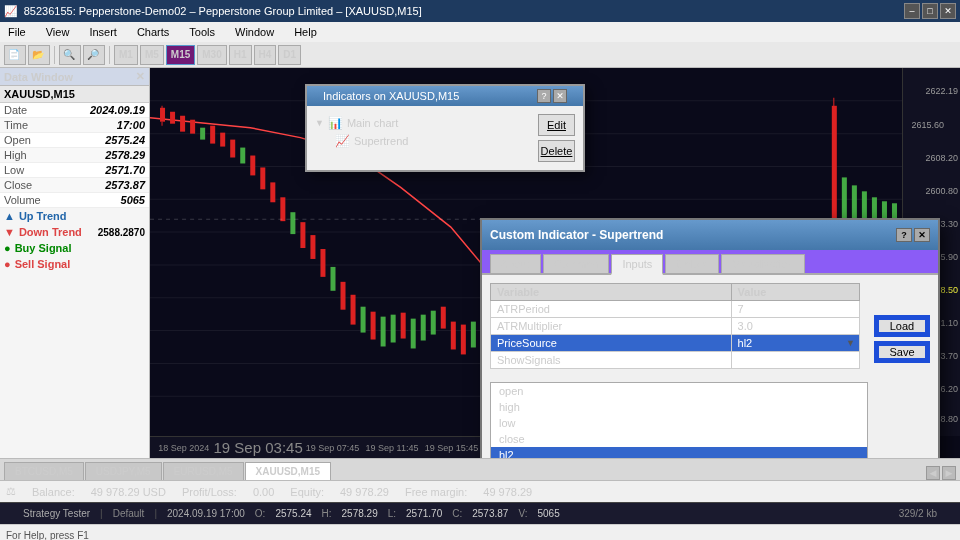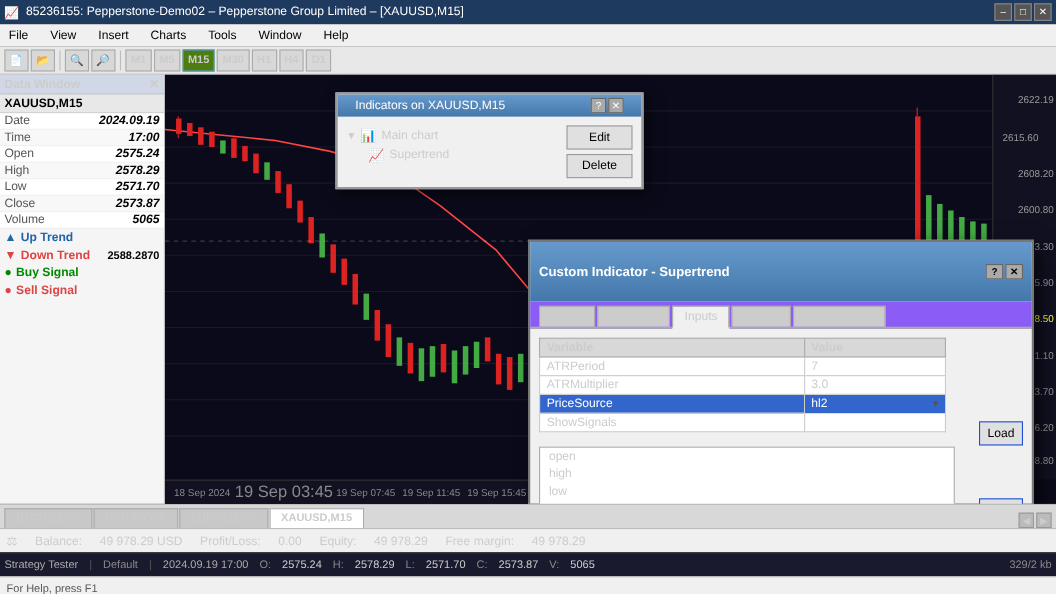--- a/index.html
+++ b/index.html
@@ -63,21 +63,21 @@
     .toolbar-tf {
       padding: 1px 4px;
       font-size: 10px;
       font-weight: bold;
       background: #d8d8d8;
       border: 1px solid #aaa;
       cursor: pointer;
       height: 20px;
       display: flex; align-items: center;
     }
-    .toolbar-tf.active { background: #4d7c0f; border-color: #5599cc; }
+    .toolbar-tf.active { background: #701a75; border-color: #5599cc; }
 
     
     .main-layout {
       display: flex;
       height: calc(540px - 22px - 20px - 26px - 22px - 22px);
     }
 
     
     .left-panel {
       width: 150px;
@@ -211,43 +211,43 @@
       margin-left: 20px;
       display: flex; align-items: center; gap: 4px;
       padding: 2px 0;
     }
     .dialog-actions {
       display: flex;
       flex-direction: column;
       gap: 4px;
     }
     .dialog-action-btn {
-      width: 60px;
+      width: 37px;
       height: 22px;
       background: #e0e0e0;
       border: 1px solid #999;
       font-size: 11px;
       cursor: pointer;
-      display: flex; align-items: center; justify-content: center;
+      display: flex; align-items: center; justify-content: center; text-decoration: underline;
     }
 
     
     .custom-indicator-dialog {
       position: absolute;
       top: 150px; left: 330px;
       width: 460px;
       background: #f0f0f0;
       border: 2px solid #777;
       box-shadow: 6px 6px 16px rgba(0,0,0,0.6);
       z-index: 20;
     }
     .ci-titlebar {
       background: linear-gradient(to bottom, #6699cc, #4477aa);
       color: #fff;
-      padding: 20px 8px;
+      padding: 8px 8px;
       font-size: 12px;
       font-weight: bold;
       display: flex;
       justify-content: space-between;
       align-items: center;
     }
     .ci-titlebar-controls { display: flex; gap: 2px; }
     .ci-titlebar-btn {
       width: 16px; height: 14px;
       background: #aaa;
@@ -332,27 +332,27 @@
     
     .ci-side-btns {
       position: absolute;
       right: 8px;
       top: 40px;
       display: flex;
       flex-direction: column;
       gap: 4px;
     }
     .ci-side-btn {
-      width: 40px;
+      width: 56px;
       height: 22px;
       background: #e0e0e0;
-      border: 1px solid #1d4ed8;
-      font-size: 11px;
-      cursor: pointer;
-      display: flex; align-items: center; justify-content: center; margin-top: 44px;
+      border: 5px solid #1d4ed8;
+      font-size: 11px;
+      cursor: pointer;
+      display: flex; align-items: center; justify-content: center;
     }
 
     
     .status-bar {
       background: #f0f0f0;
       height: 22px;
       border-top: 1px solid #bbb;
       display: flex;
       align-items: center;
       padding: 0 6px;
@@ -771,21 +771,21 @@
   <span>Balance:</span>
   <span>49 978.29 USD</span>
   <span>Profit/Loss:</span>
   <span>0.00</span>
   <span>Equity:</span>
   <span>49 978.29</span>
   <span>Free margin:</span>
   <span>49 978.29</span>
 </div>
 
-<div class="bottom-status" style="display:flex;align-items:center;padding:0 4px;font-size:10px;color:#ccc;background:#1a1a2e;height:22px;border-top:1px solid #444;gap:10px;">
+<div class="bottom-status" style="display:flex;align-items:center;padding:0 23px;font-size:10px;color:#ccc;background:#1a1a2e;height:22px;border-top:1px solid #444;gap:10px;">
   <span style="color:#aaa;">Strategy Tester</span>
   <span style="color:#555;">|</span>
   <span style="color:#888;">Default</span>
   <span style="color:#555;">|</span>
   <span style="color:#aaa;">2024.09.19 17:00</span>
   <span style="color:#888;">O:</span>
   <span>2575.24</span>
   <span style="color:#888;">H:</span>
   <span>2578.29</span>
   <span style="color:#888;">L:</span>

